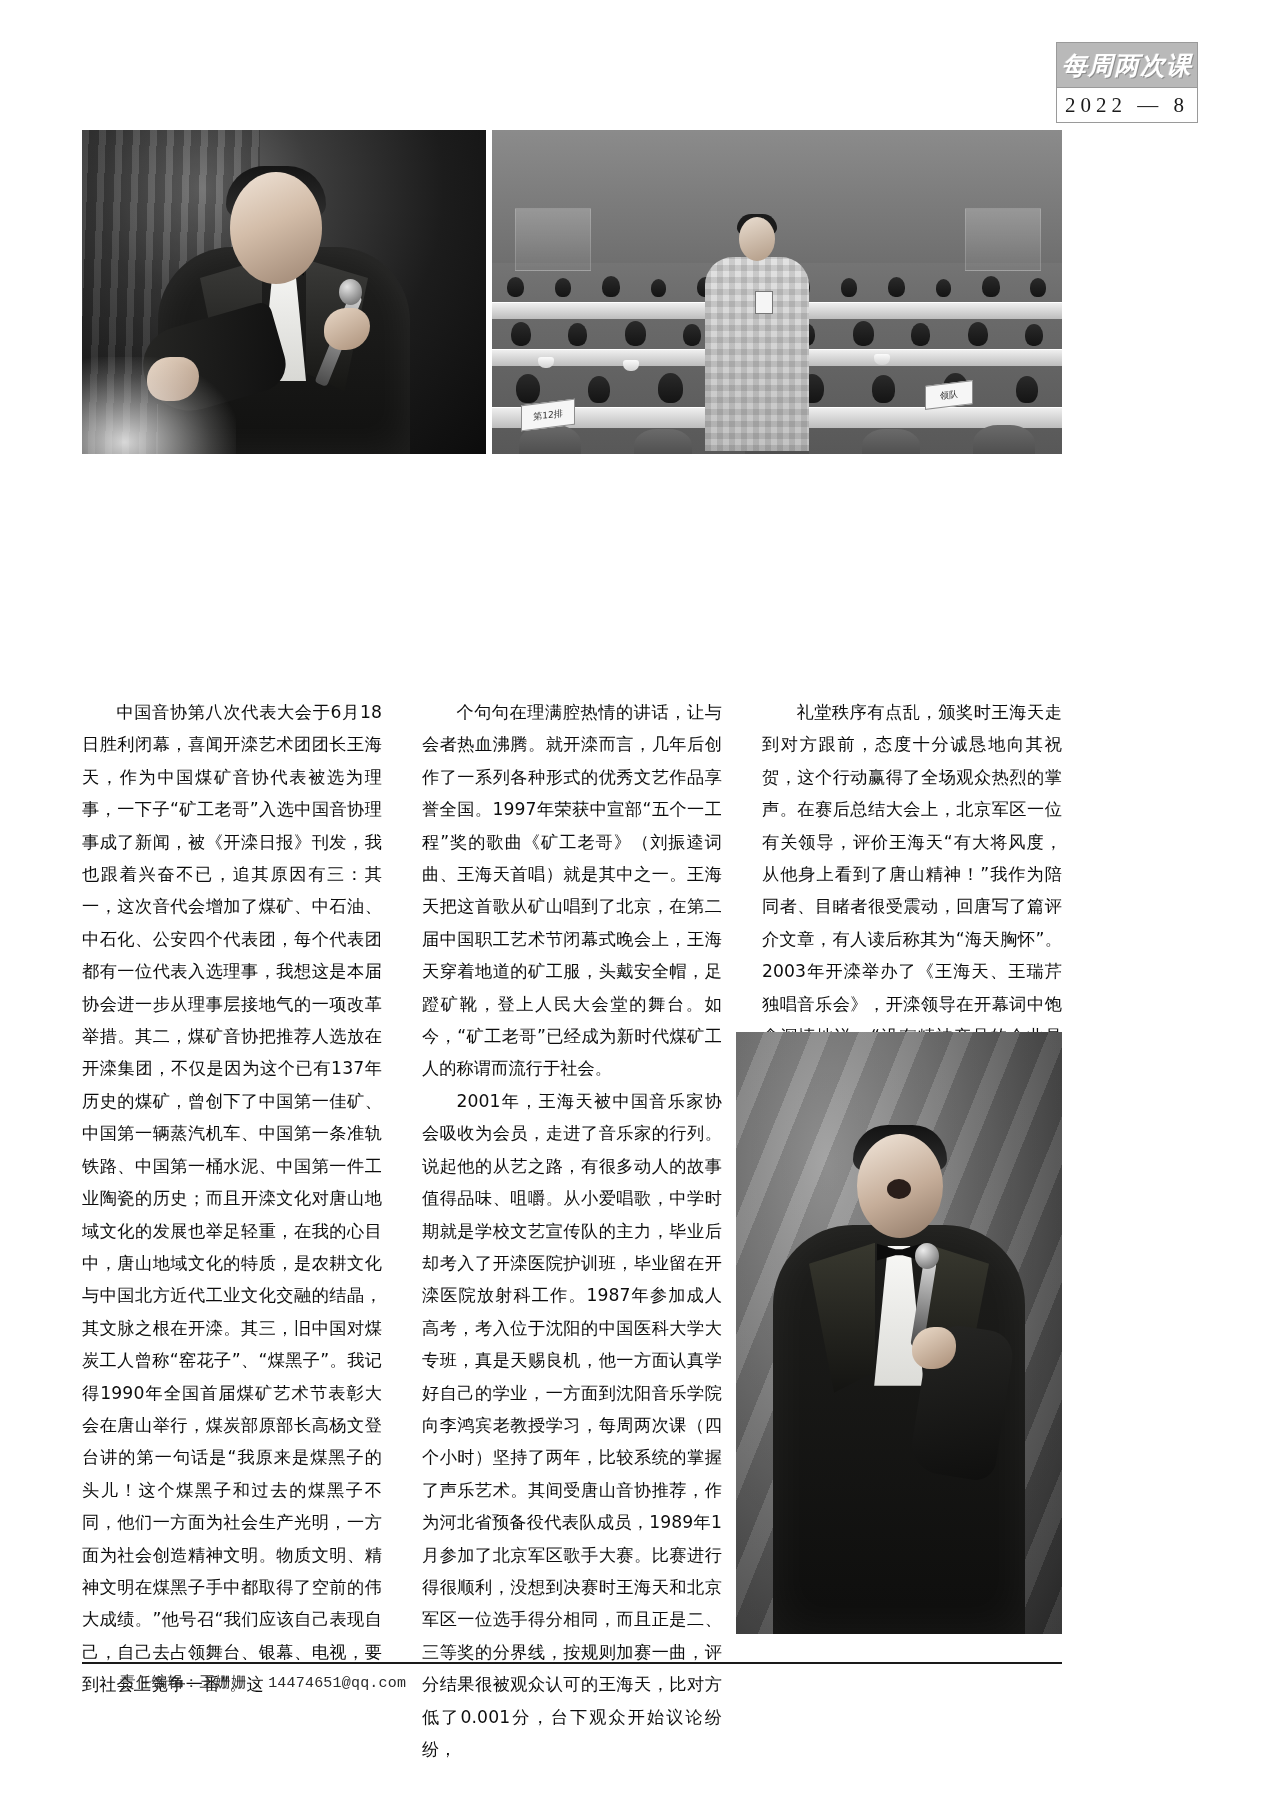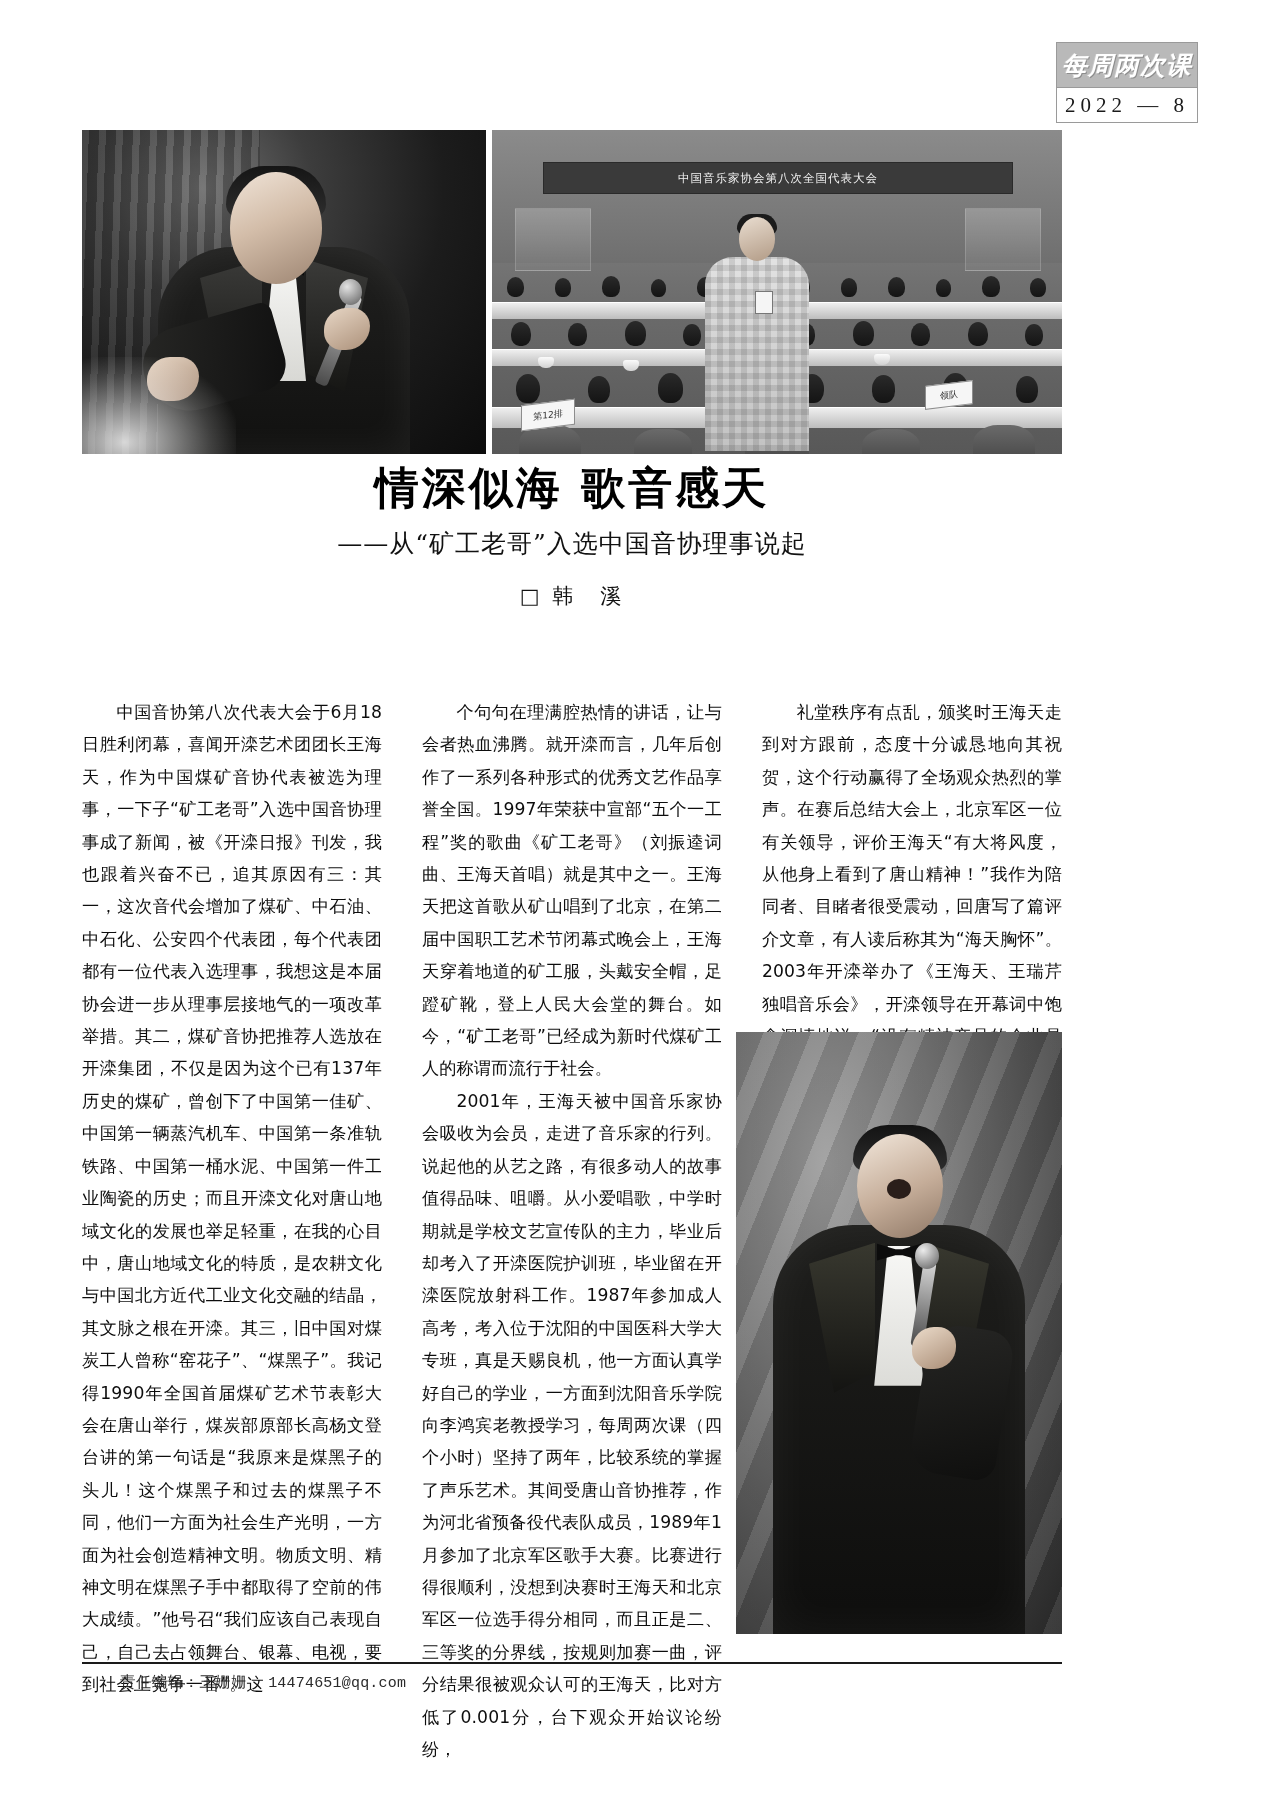--- a/index.html
+++ b/index.html
@@ -505,23 +505,20 @@
     <div class="pa-mic-head"></div>
     <div class="pa-mic-hand"></div>
     <div class="pa-glow"></div>
   </div>
 
   <div class="photo photo-b">
     <div class="pb-bg"></div>
     <div class="pb-stage"></div>
     <div class="pb-wallpanel" style="left:4%"></div>
     <div class="pb-wallpanel" style="left:83%"></div>
-    <div class="pb-banner">
-      <span>中国音乐家协会第八次全国代表大会</span>
-    </div>
 
     <div class="pb-crowd">
 
       <div class="pb-row" style="top:2%; height:34px;">
         <div class="pb-head-d" style="width:17px;height:20px"></div>
           <div class="pb-head-d" style="width:16px;height:19px"></div>
         <div class="pb-head-d" style="width:18px;height:21px"></div>
           <div class="pb-head-d" style="width:15px;height:18px"></div>
         <div class="pb-head-d" style="width:17px;height:20px"></div>
           <div class="pb-head-d" style="width:16px;height:19px"></div>
@@ -578,25 +575,20 @@
     </div>
 
     <div class="pb-man">
       <div class="pb-man-body"></div>
       <div class="pb-man-hair"></div>
       <div class="pb-man-head"></div>
       <div class="pb-badge"></div>
     </div>
   </div>
 
-  <div class="titleblock">
-    <h1 class="article-title">情深似海 歌音感天</h1>
-    <p class="article-subtitle">——从“矿工老哥”入选中国音协理事说起</p>
-    <p class="article-byline">□ 韩　溪</p>
-  </div>
 
   <div class="columns">
     <div class="col col-1">
       <p>中国音协第八次代表大会于6月18日胜利闭幕，喜闻开滦艺术团团长王海天，作为中国煤矿音协代表被选为理事，一下子“矿工老哥”入选中国音协理事成了新闻，被《开滦日报》刊发，我也跟着兴奋不已，追其原因有三：其一，这次音代会增加了煤矿、中石油、中石化、公安四个代表团，每个代表团都有一位代表入选理事，我想这是本届协会进一步从理事层接地气的一项改革举措。其二，煤矿音协把推荐人选放在开滦集团，不仅是因为这个已有137年历史的煤矿，曾创下了中国第一佳矿、中国第一辆蒸汽机车、中国第一条准轨铁路、中国第一桶水泥、中国第一件工业陶瓷的历史；而且开滦文化对唐山地域文化的发展也举足轻重，在我的心目中，唐山地域文化的特质，是农耕文化与中国北方近代工业文化交融的结晶，其文脉之根在开滦。其三，旧中国对煤炭工人曾称“窑花子”、“煤黑子”。我记得1990年全国首届煤矿艺术节表彰大会在唐山举行，煤炭部原部长高杨文登台讲的第一句话是“我原来是煤黑子的头儿！这个煤黑子和过去的煤黑子不同，他们一方面为社会生产光明，一方面为社会创造精神文明。物质文明、精神文明在煤黑子手中都取得了空前的伟大成绩。”他号召“我们应该自己表现自己，自己去占领舞台、银幕、电视，要到社会上竞争一番”。这</p>
     </div>
 
     <div class="col col-2">
       <p>个句句在理满腔热情的讲话，让与会者热血沸腾。就开滦而言，几年后创作了一系列各种形式的优秀文艺作品享誉全国。1997年荣获中宣部“五个一工程”奖的歌曲《矿工老哥》（刘振逵词曲、王海天首唱）就是其中之一。王海天把这首歌从矿山唱到了北京，在第二届中国职工艺术节闭幕式晚会上，王海天穿着地道的矿工服，头戴安全帽，足蹬矿靴，登上人民大会堂的舞台。如今，“矿工老哥”已经成为新时代煤矿工人的称谓而流行于社会。</p>
       <p>2001年，王海天被中国音乐家协会吸收为会员，走进了音乐家的行列。说起他的从艺之路，有很多动人的故事值得品味、咀嚼。从小爱唱歌，中学时期就是学校文艺宣传队的主力，毕业后却考入了开滦医院护训班，毕业留在开滦医院放射科工作。1987年参加成人高考，考入位于沈阳的中国医科大学大专班，真是天赐良机，他一方面认真学好自己的学业，一方面到沈阳音乐学院向李鸿宾老教授学习，每周两次课（四个小时）坚持了两年，比较系统的掌握了声乐艺术。其间受唐山音协推荐，作为河北省预备役代表队成员，1989年1月参加了北京军区歌手大赛。比赛进行得很顺利，没想到决赛时王海天和北京军区一位选手得分相同，而且正是二、三等奖的分界线，按规则加赛一曲，评分结果很被观众认可的王海天，比对方低了0.001分，台下观众开始议论纷纷，</p>
     </div>

